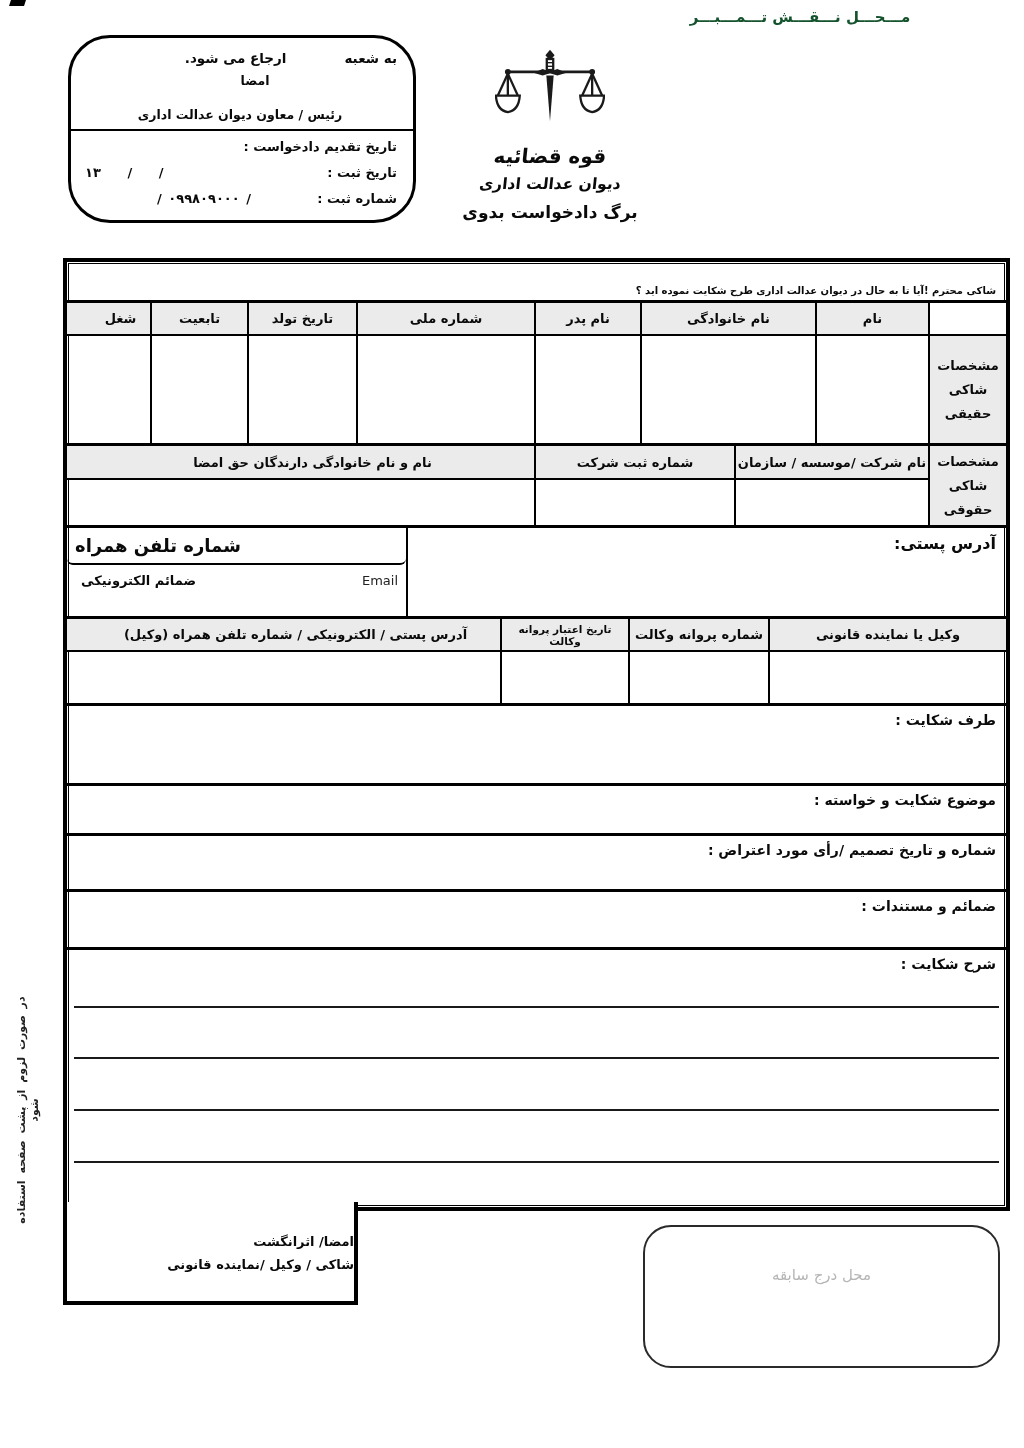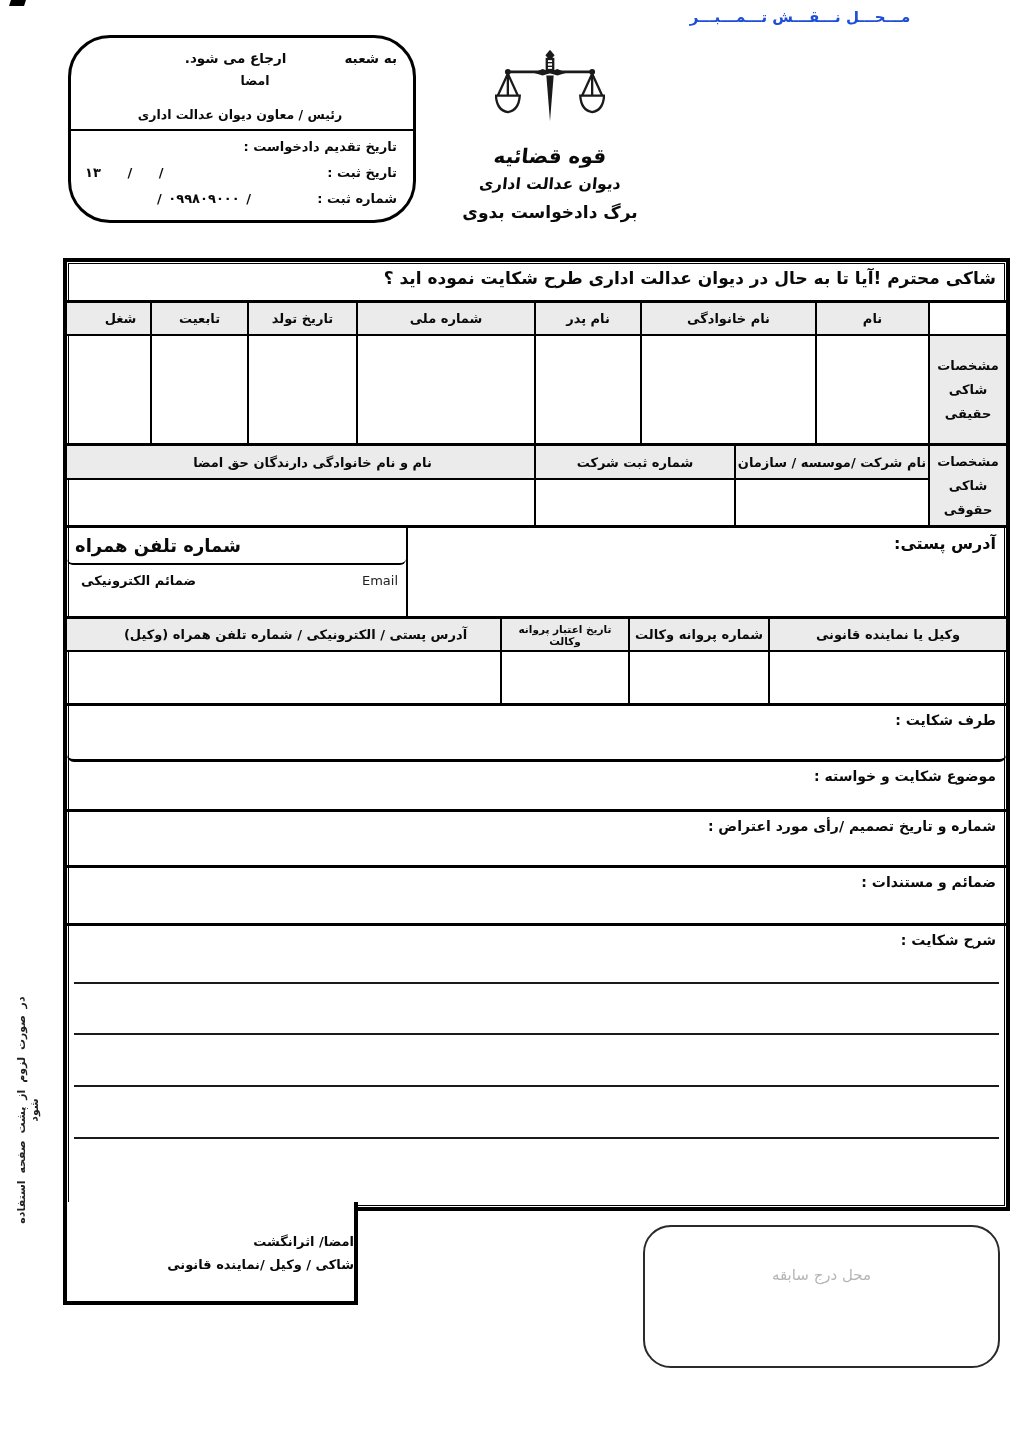--- a/index.html
+++ b/index.html
@@ -11,21 +11,21 @@
     position: relative;
     color: #0a0a0a;
   }
   .abs { position:absolute; }
 
   
   .artifact { left:10px; top:0; width:15px; height:6px; background:#000; transform:skewX(-18deg); }
 
   
   .stamp { left:640px; top:8px; width:320px; text-align:center;
-    font-weight:bold; font-size:15px; color:#1d4ed8; letter-spacing:1px; }
+    font-weight:bold; font-size:15px; color:#14532d; letter-spacing:1px; }
 
   
   .refbox { left:68px; top:35px; width:348px; height:188px;
     border:3px solid #000; border-radius:42px; background:#fff; }
   .refbox-top { height:93px; border-bottom:2px solid #000; padding:12px 16px 0 12px; }
   .ref-line1 { display:flex; gap:58px; font-weight:bold; font-size:13.5px; }
   .ref-line2 { text-align:center; font-weight:bold; font-size:12.5px; margin-top:7px; padding-left:30px;}
   .ref-line3 { text-align:center; font-weight:bold; font-size:12.5px; margin-top:19px; }
   .refbox-bottom { position:relative; padding:8px 16px 0 10px; }
   .ref-row { font-weight:bold; font-size:13px; text-align:right; height:26px; position:relative; }
@@ -41,21 +41,21 @@
   .ftitle { font-size:17px; font-weight:bold; margin-top:9px; }
 
   
   .mainbox { left:63px; top:258px; width:947px; height:953px;
     border:4px solid #000; background:#fff;
     box-shadow: inset 0 0 0 1px #fff, inset 0 0 0 2px #000; }
   .sec { border-bottom:3px solid #000; position:relative; }
   .sec-label { display:block; padding:6px 10px 0 0; font-weight:bold; font-size:14px; text-align:right; }
 
   .q-row { height:41px; }
-  .q-row .sec-label { font-size:17px; padding-top:6px; }
+  .q-row .sec-label { font-size:10px; padding-top:23px; }
 
   .grid { display:grid; direction:rtl; }
   .t1 { grid-template-columns:78px 113px 175px 106px 178px 109px 97px 83px; grid-template-rows:33px 107px; height:143px; }
   .t2 { grid-template-columns:78px 194px 200px 467px; grid-template-rows:34px 45px; height:82px; }
   .tl { grid-template-columns:238px 140px 128px 433px; grid-template-rows:33px 51px; height:87px; }
   .cell { border-left:2px solid #000; }
   .cell.last { border-left:none;padding-left:24px; }
   .hcell { background:#ebebeb; border-bottom:2px solid #000;
     font-weight:bold; font-size:13px; display:flex; align-items:center; justify-content:center; text-align:center; }
   .hcell.small { font-size:10.5px; }
@@ -67,21 +67,21 @@
   
   .contact { height:91px; display:grid; direction:rtl; grid-template-columns:600px 339px; }
   .postal { border-left:2px solid #000; padding:6px 10px 0 0; font-weight:bold; font-size:16px; }
   .subrow-phone { height:37px; border-bottom:2px solid #000;
     display:flex; align-items:center; justify-content:flex-end; padding-left:8px;
     font-weight:bold; font-size:18px;border-radius:6px; }
   .subrow-mail { height:51px; display:flex; align-items:flex-start; justify-content:space-between;
     padding:8px 8px 0 14px; font-weight:bold; font-size:13px; }
   .email-en { font-weight:normal; font-size:13px; color:#222; direction:ltr; }
 
-  .s-resp { height:56px;border-radius:7px; }
+  .s-resp { height:80px; }
   .s-subj { height:50px; }
   .s-dec  { height:56px; }
   .s-att  { height:58px; }
   .s-desc { height:271px; border-bottom:none; }
   .rule { position:absolute; left:7px; right:7px; height:2px; background:#1a1a1a; }
 
   
   .sidenote { left:-90px; top:1100px; width:230px; height:20px;
     transform:rotate(-90deg); direction:rtl; text-align:center;
     font-weight:bold; font-size:11px; color:#222; letter-spacing:0.5px; word-spacing:3px; }

